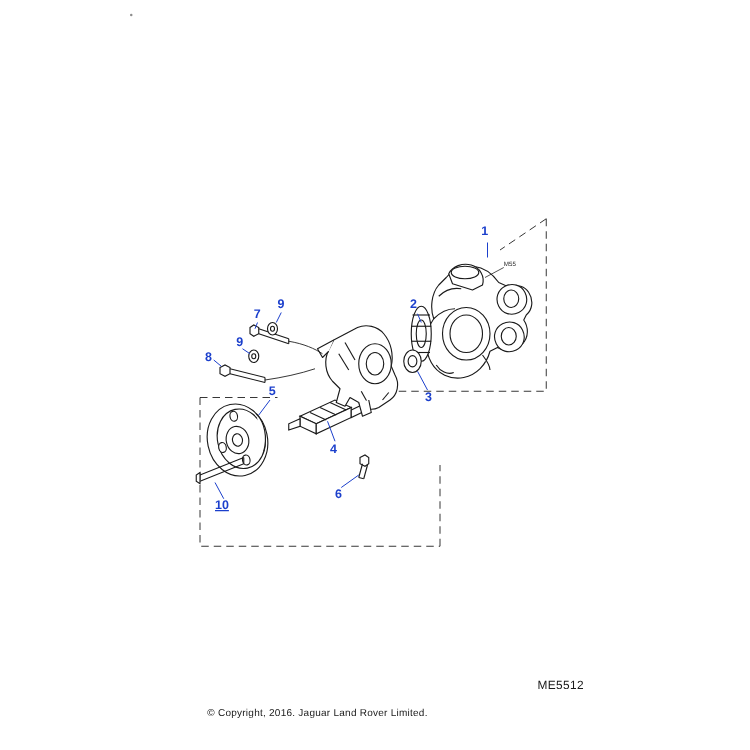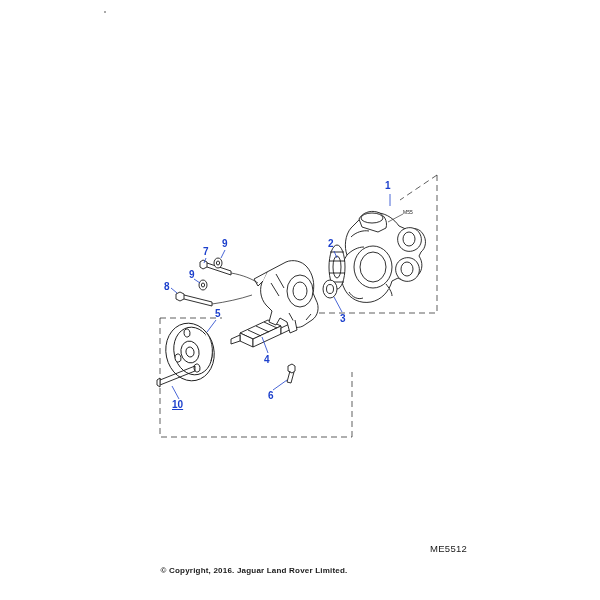--- a/index.html
+++ b/index.html
@@ -53,21 +53,20 @@
     position: absolute;
     left: 0;
     top: 566px;
     width: 508px;
     text-align: center;
     color: #1a1a1a;
     font-family: "Liberation Sans", sans-serif;
     font-size: 8px;
     letter-spacing: 0.2px;
     white-space: nowrap;
-    font-weight: bold;
   }
   #corner-speck {
     position: absolute;
     left: 104px;
     top: 11px;
     width: 2px;
     height: 2px;
     background: #8d8d8d;
     border-radius: 50%;
   }

